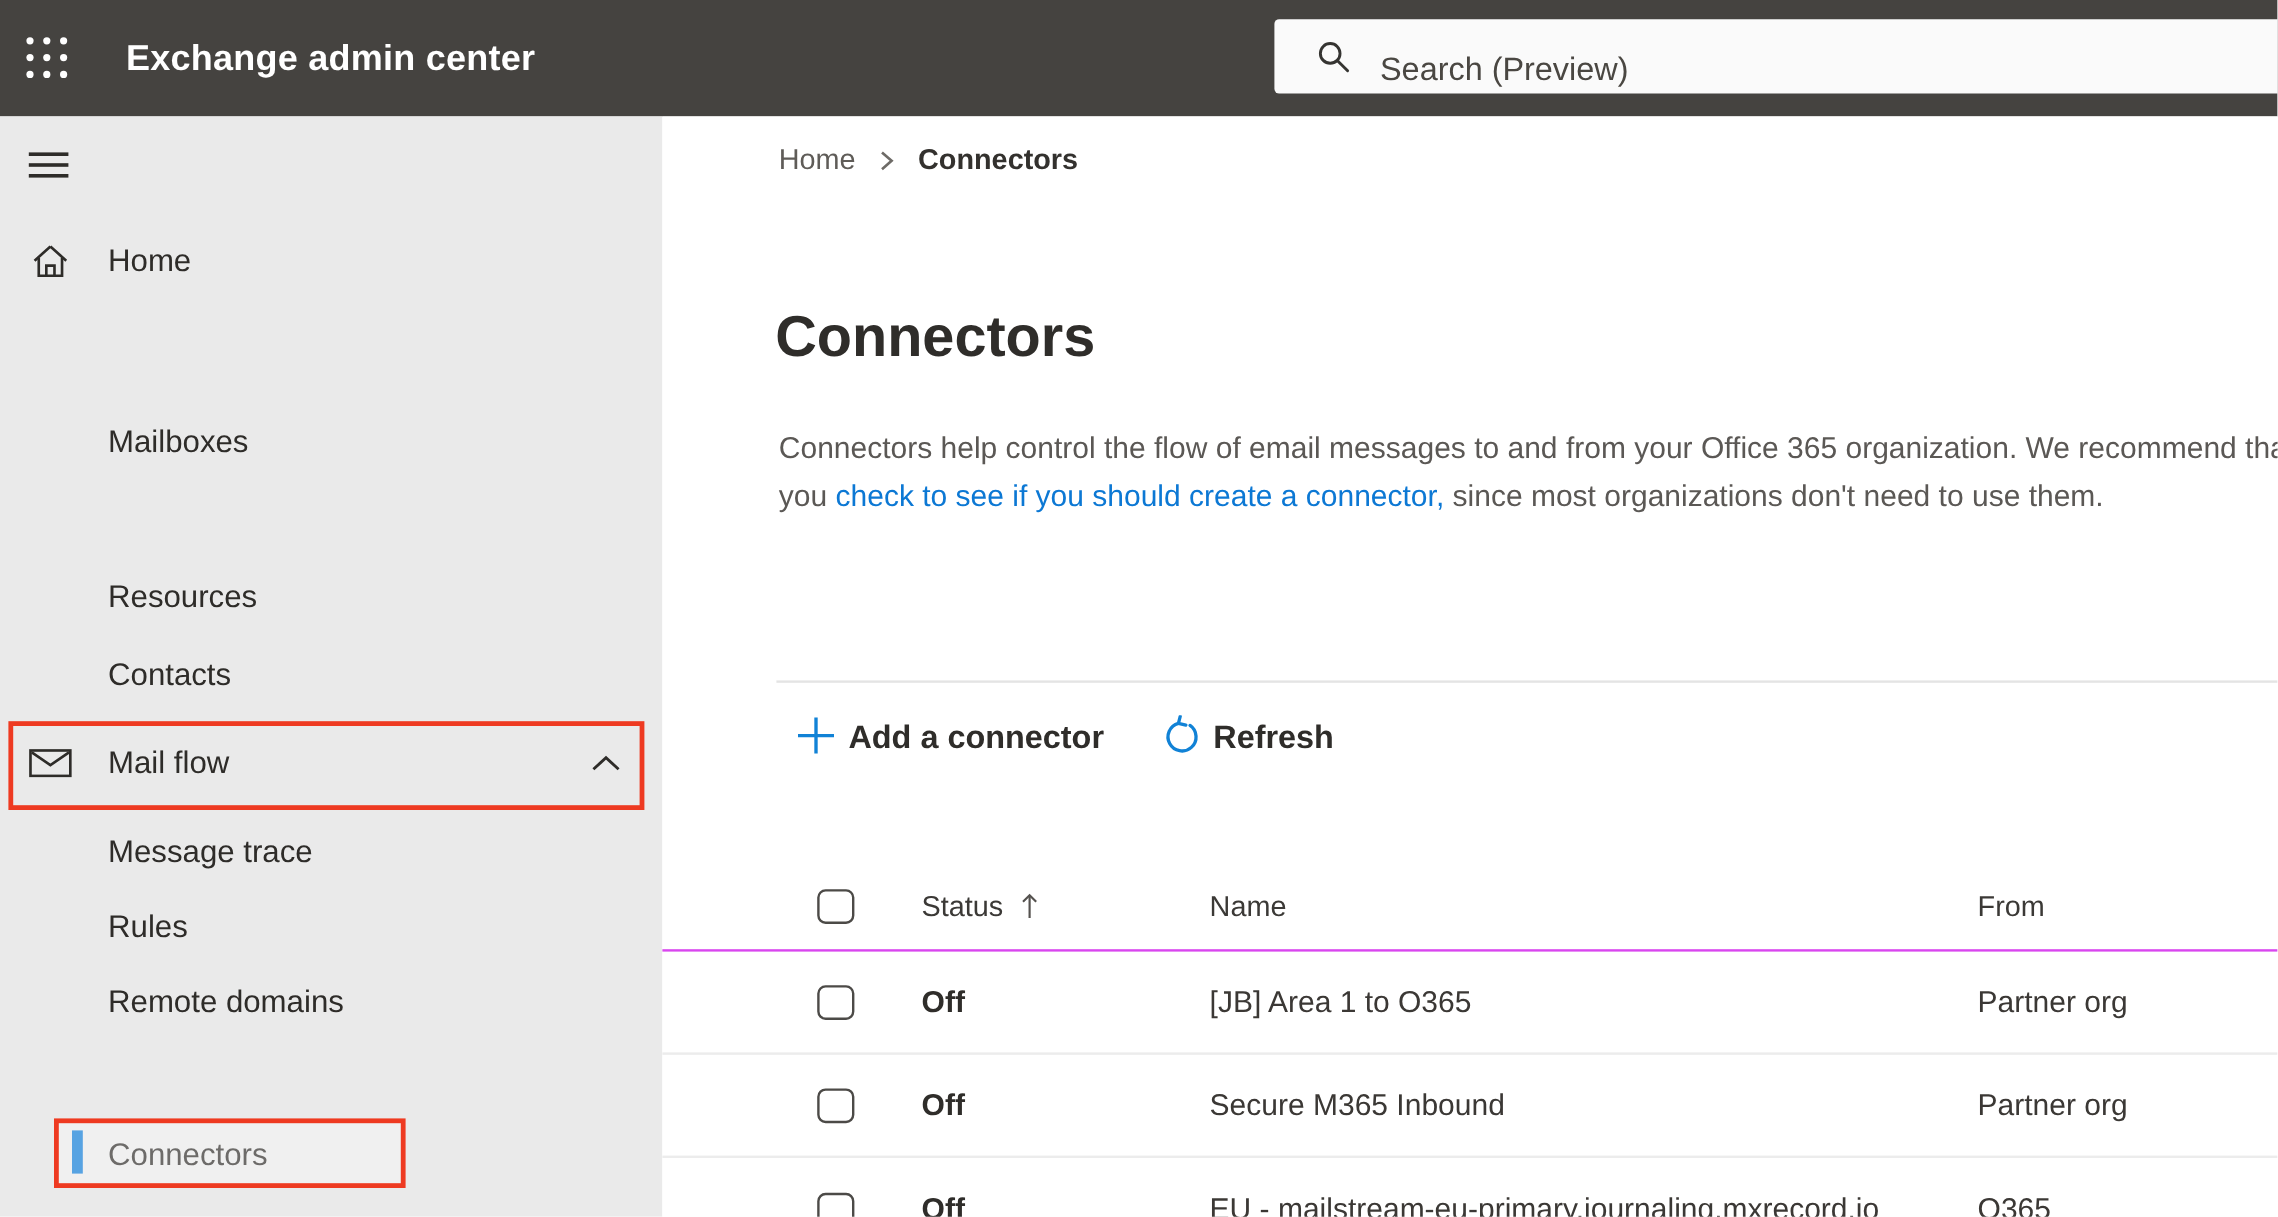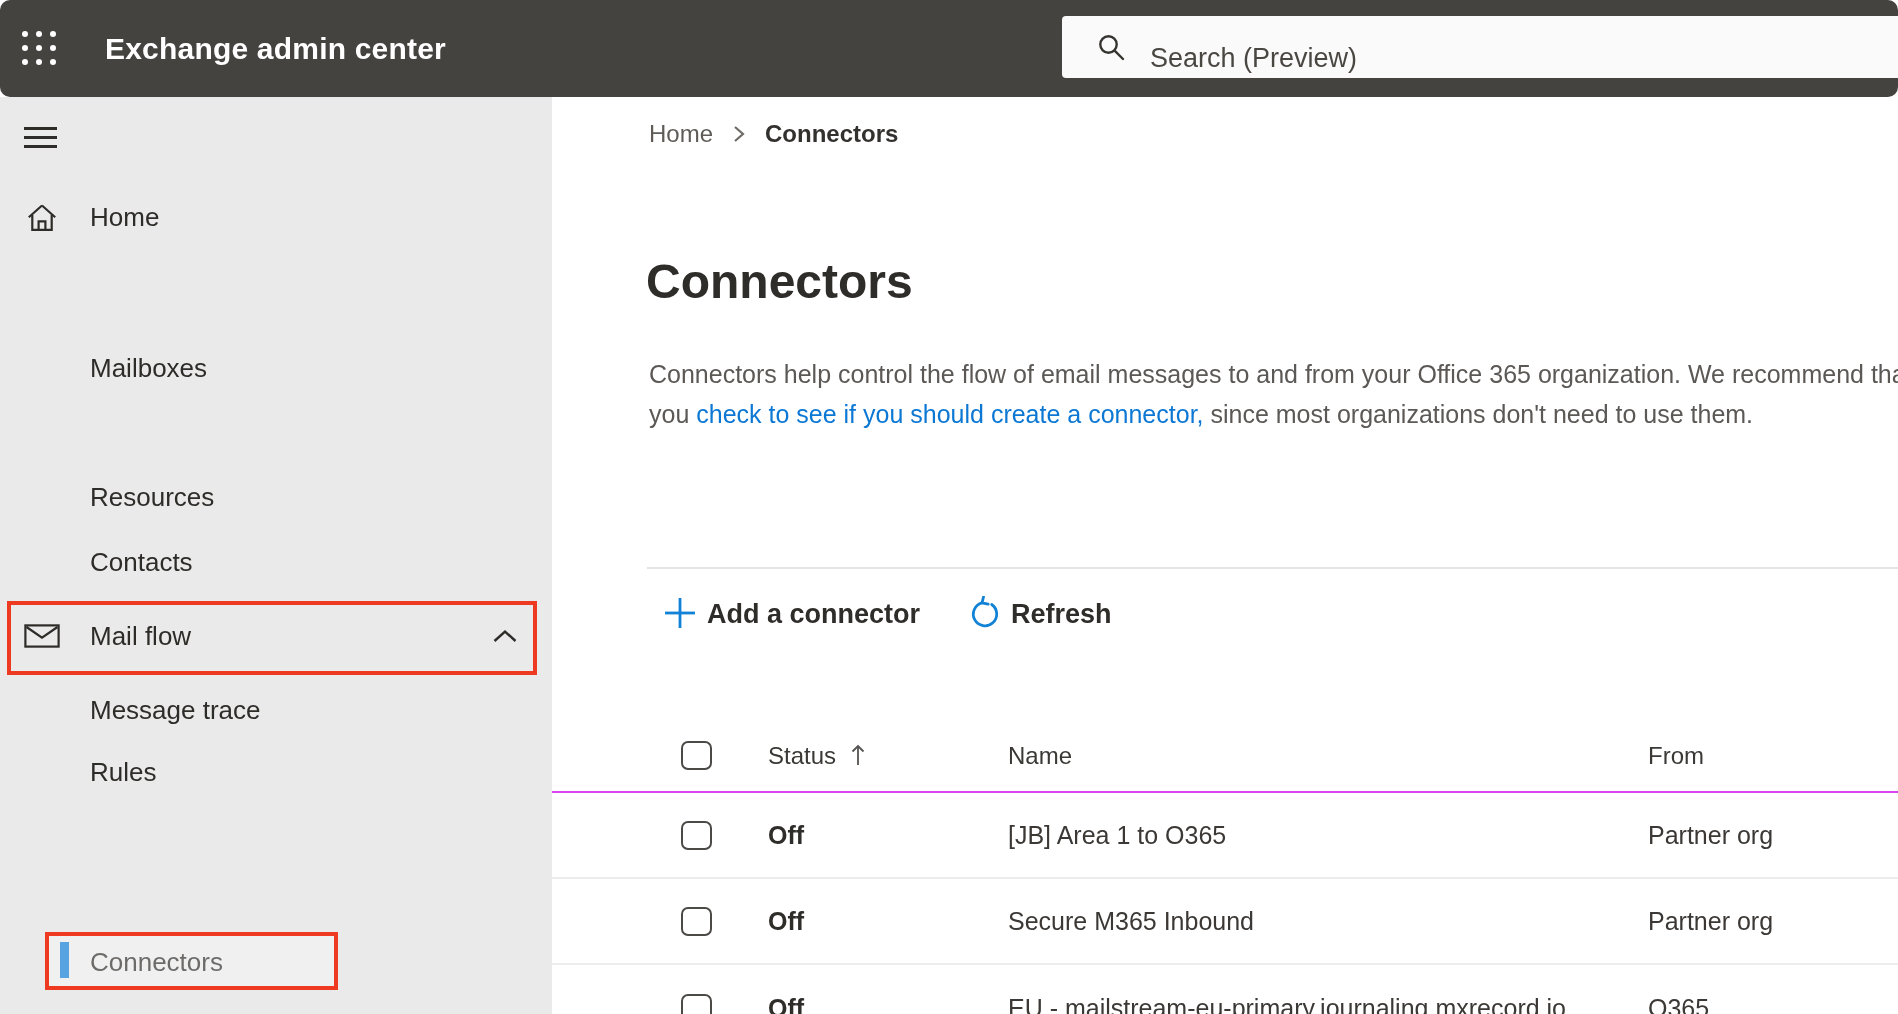--- a/index.html
+++ b/index.html
@@ -3,21 +3,21 @@
 <meta charset="utf-8">
 <style>
   * { margin:0; padding:0; box-sizing:border-box; }
   html,body { width:1898px; height:1014px; }
   body {
     position:relative; overflow:hidden; background:#ffffff;
     font-family:"Liberation Sans", sans-serif; color:#323130;
   }
 
   
-  .topbar { position:absolute; left:0; top:0; right:0; height:97px; background:#454340;border-radius:10px; }
+  .topbar { position:absolute; left:0; top:0; right:0; height:97px; background:#454340; }
   .waffle {
     position:absolute; left:22px; top:31px; width:34px; height:34px;
     display:grid; grid-template-columns:repeat(3,6px); grid-template-rows:repeat(3,6px);
     gap:8px; cursor:pointer;
   }
   .waffle i { width:6px; height:6px; border-radius:50%; background:#ffffff; }
   .app-title {
     position:absolute; left:105px; top:0; height:97px; display:flex; align-items:center;
     color:#ffffff; font-size:30px; font-weight:600; letter-spacing:.2px; white-space:nowrap;
   }
@@ -153,20 +153,23 @@
       </svg>
     </span>
   </div>
 
   <div class="nav-item" style="top:581px">
     <span class="nlabel">Message trace</span>
   </div>
   <div class="nav-item" style="top:643px">
     <span class="nlabel">Rules</span>
   </div>
+  <div class="nav-item" style="top:706px">
+    <span class="nlabel">Remote domains</span>
+  </div>
   <div class="nav-item" style="top:833px">
     <span class="nlabel">Connectors</span>
   </div>
 
   <div class="selection-indicator"></div>
   <div class="anno anno-mailflow"></div>
   <div class="anno anno-connectors"></div>
 </div>
 
 <div class="main">

